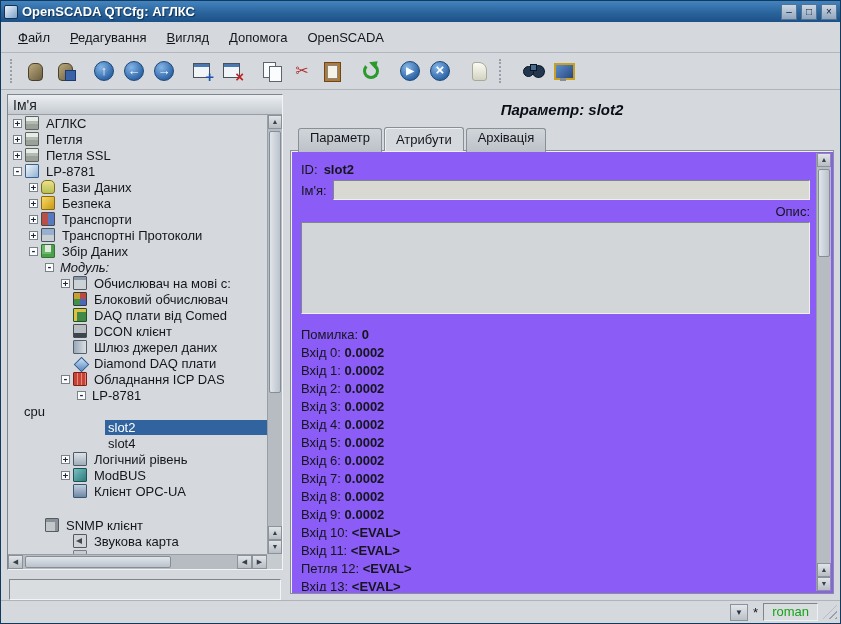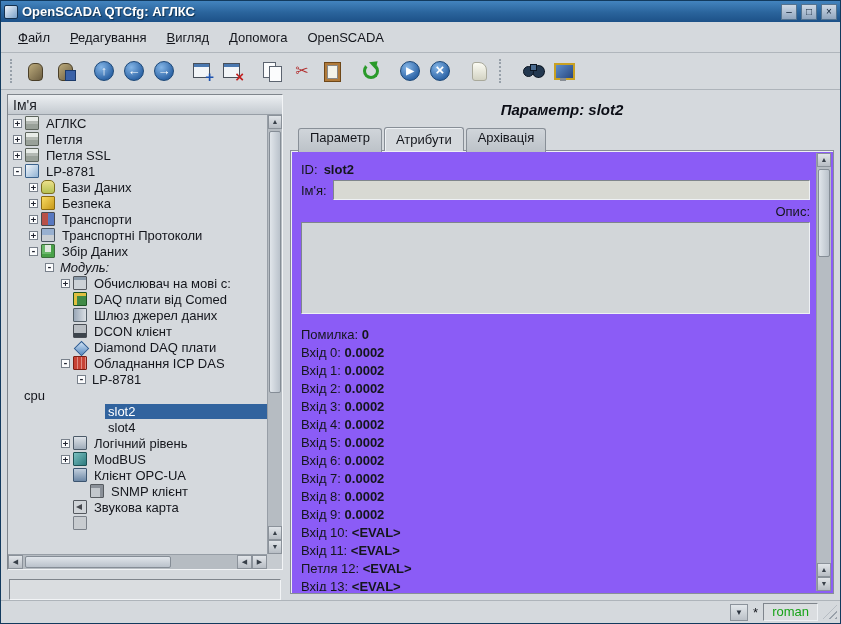--- a/index.html
+++ b/index.html
@@ -260,32 +260,37 @@
               <span class="exp">-</span>
               <span class="lbl">Модуль:</span>
             </div>
             <div class="trow" style="padding-left: 52px;">
               <span class="exp">+</span>
               <span class="ti ti-calc"></span>
               <span class="lbl">Обчислювач на мові с:</span>
             </div>
             <div class="trow" style="padding-left: 52px;">
               <span class="exp hid">+</span>
+              <span class="ti ti-blocks"></span>
+              <span class="lbl">Блоковий обчислювач</span>
+            </div>
+            <div class="trow" style="padding-left: 52px;">
+              <span class="exp hid">+</span>
               <span class="ti ti-board"></span>
               <span class="lbl">DAQ плати від Comed</span>
             </div>
             <div class="trow" style="padding-left: 52px;">
               <span class="exp hid">+</span>
+              <span class="ti ti-dcon"></span>
+              <span class="lbl">DCON клієнт</span>
+            </div>
+            <div class="trow" style="padding-left: 52px;">
+              <span class="exp hid">+</span>
               <span class="ti ti-gateway"></span>
               <span class="lbl">Шлюз джерел даних</span>
-            </div>
-            <div class="trow" style="padding-left: 52px;">
-              <span class="exp hid">+</span>
-              <span class="ti ti-dcon"></span>
-              <span class="lbl">DCON клієнт</span>
             </div>
             <div class="trow" style="padding-left: 52px;">
               <span class="exp hid">+</span>
               <span class="ti ti-diamond"></span>
               <span class="lbl">Diamond DAQ плати</span>
             </div>
             <div class="trow" style="padding-left: 52px;">
               <span class="exp">-</span>
               <span class="ti ti-icpdas"></span>
               <span class="lbl">Обладнання ICP DAS</span>
@@ -314,21 +319,21 @@
             <div class="trow" style="padding-left: 52px;">
               <span class="exp">+</span>
               <span class="ti ti-modbus"></span>
               <span class="lbl">ModBUS</span>
             </div>
             <div class="trow" style="padding-left: 52px;">
               <span class="exp hid">+</span>
               <span class="ti ti-opcua"></span>
               <span class="lbl">Клієнт OPC-UA</span>
             </div>
-            <div class="trow" style="padding-left: 69px;">
+            <div class="trow" style="padding-left: 24px; margin-top: 18px;">
               <span class="exp hid">+</span>
               <span class="ti ti-snmp"></span>
               <span class="lbl">SNMP клієнт</span>
             </div>
             <div class="trow" style="padding-left: 52px;">
               <span class="exp hid">+</span>
               <span class="ti ti-sound"></span>
               <span class="lbl">Звукова карта</span>
             </div>
             <div class="trow" style="padding-left: 52px;">

